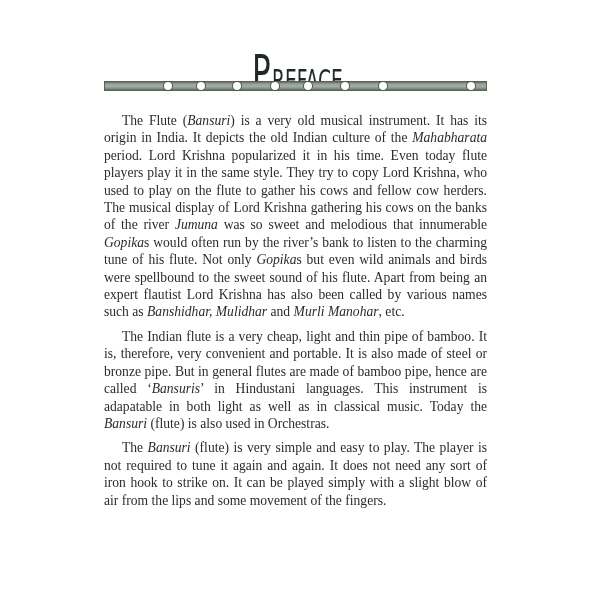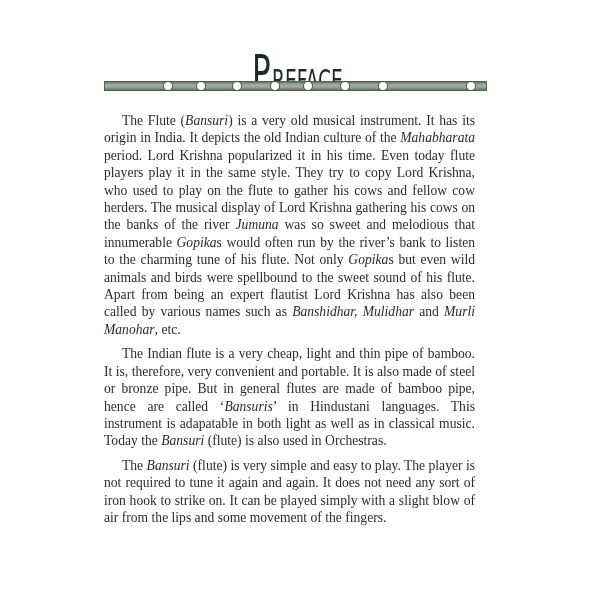--- a/index.html
+++ b/index.html
@@ -78,21 +78,21 @@
       position: absolute;
       left: 104px;
       top: 112px;
       width: 383px;
       font-size: 13.6px;
       line-height: 17.4px;
       text-align: justify;
       color: #2b2b2b;
     }
     .body-text p {
-      margin: 0 12px 7px 0;
+      margin: 0 0 7px 0;
       text-indent: 18px;
     }
     .body-text i {
       font-style: italic;
     }
     .signature {
       position: absolute;
       right: 113px;
       top: 441px;
       text-align: right;

